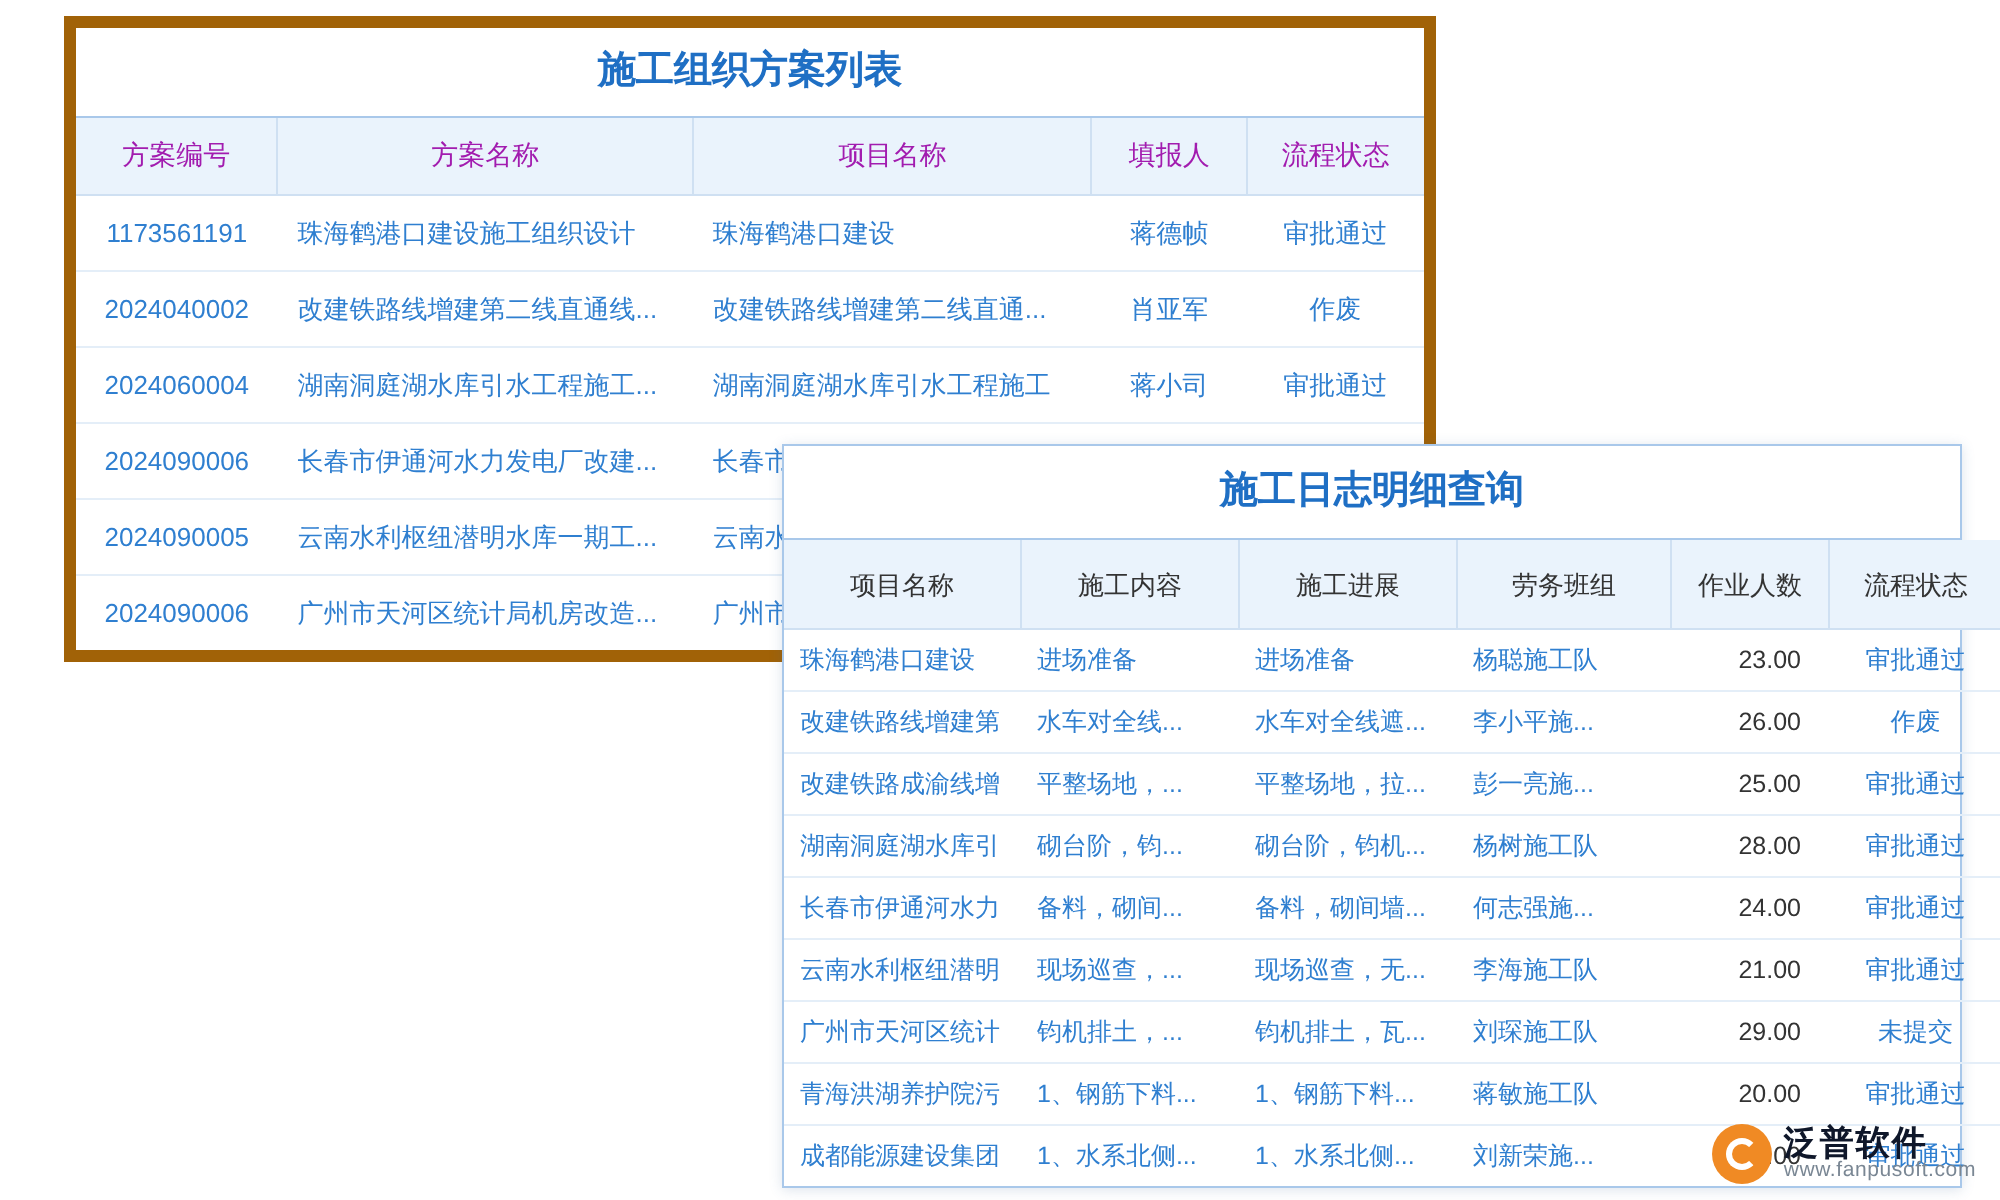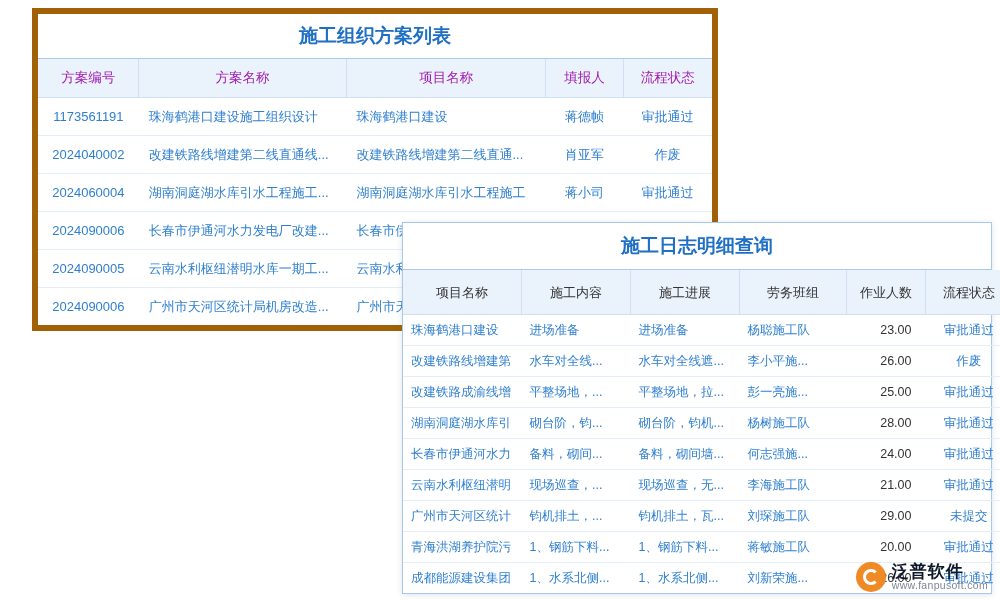--- a/index.html
+++ b/index.html
@@ -72,21 +72,21 @@
   
   .a-c0 { width: 98px; }
   .a-c1 { width: 204px; }
   .a-c2 { width: 196px; }
   .a-c3 { width: 74px; }
   .a-c4 { width: 86px; }
 
   
   .panel-b {
     position: absolute;
-    left: 402px;
+    left: 391px;
     top: 222px;
     width: 590px;
     background: #ffffff;
     border: 1px solid #a9c8ea;
     box-sizing: border-box;
     box-shadow: 0 1px 6px rgba(60,100,150,0.18);
   }
   .panel-b .title-bar {
     height: 46px;
     line-height: 46px;

